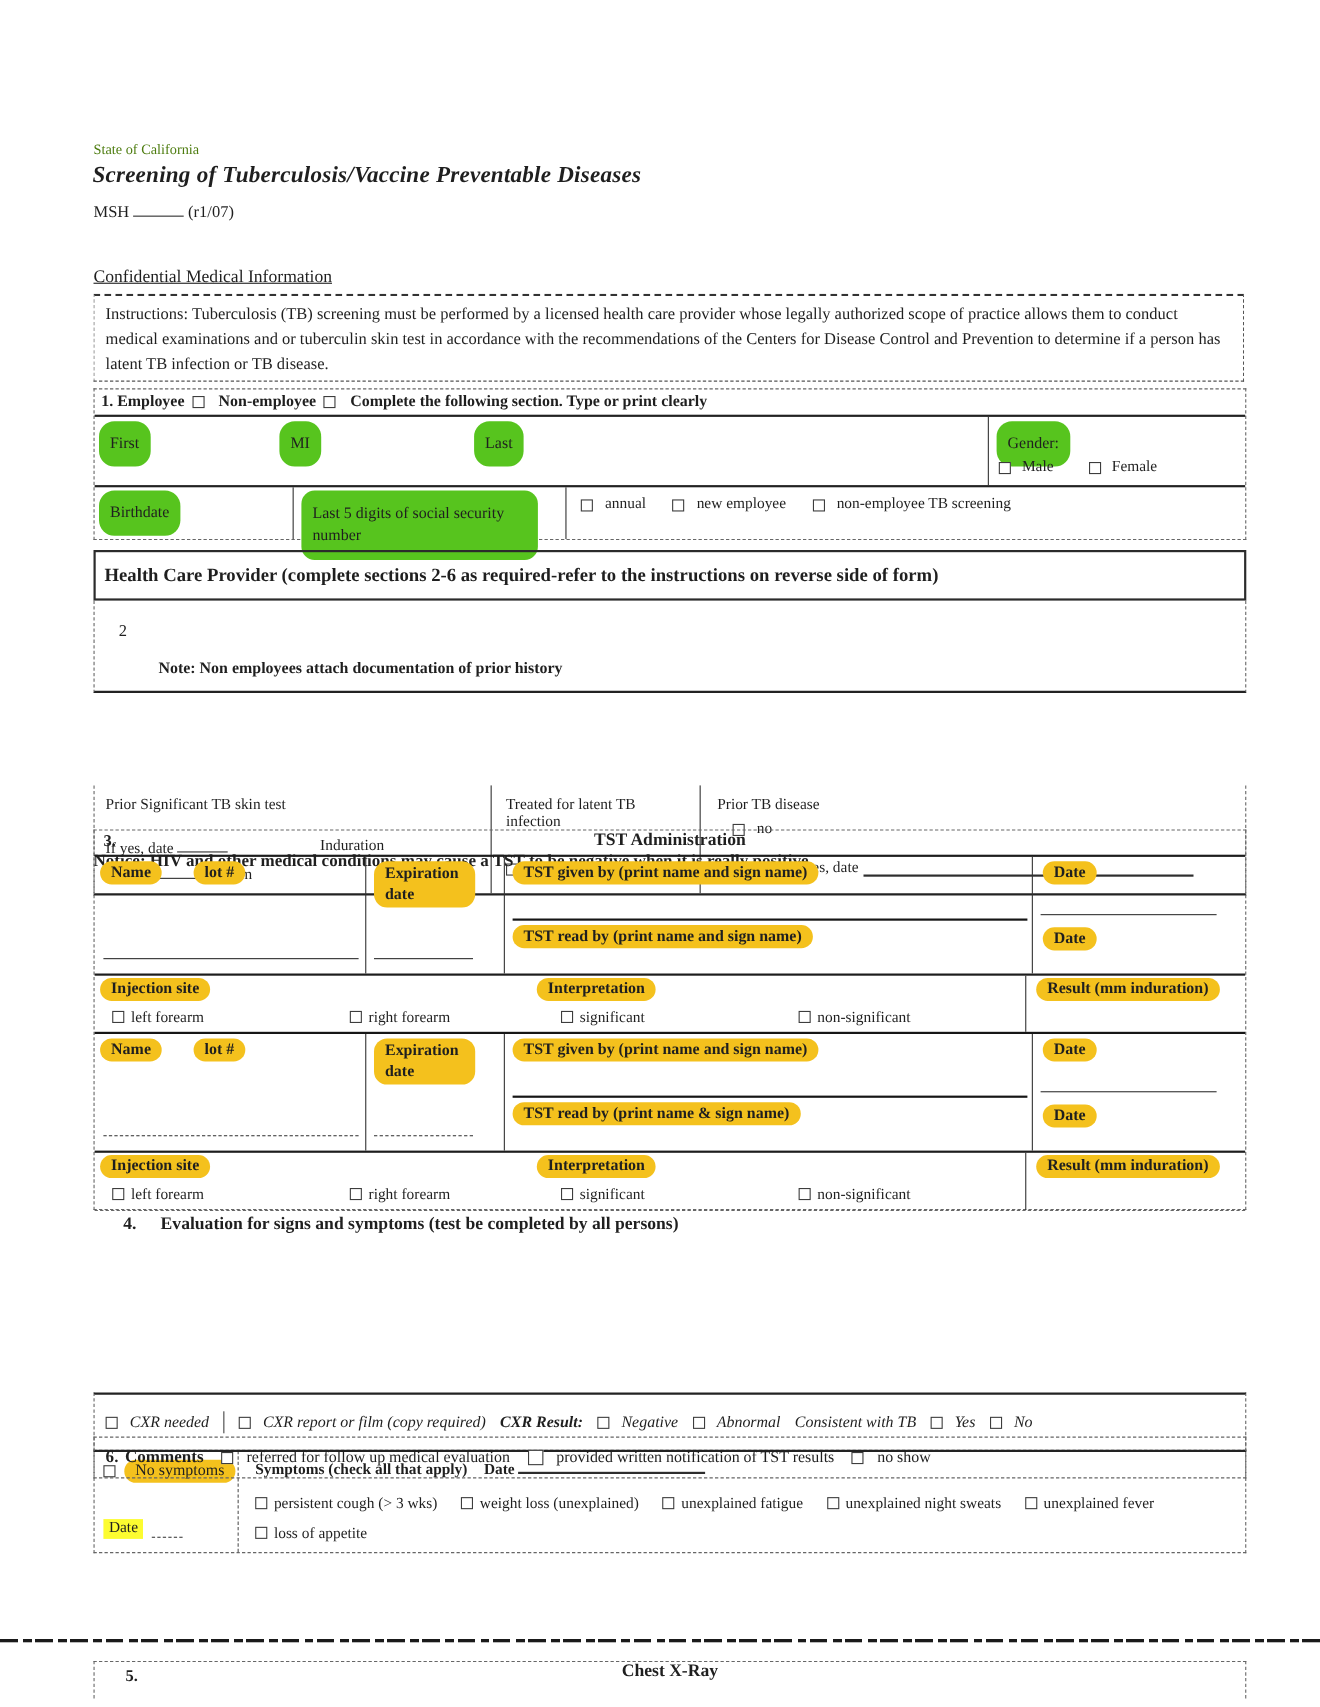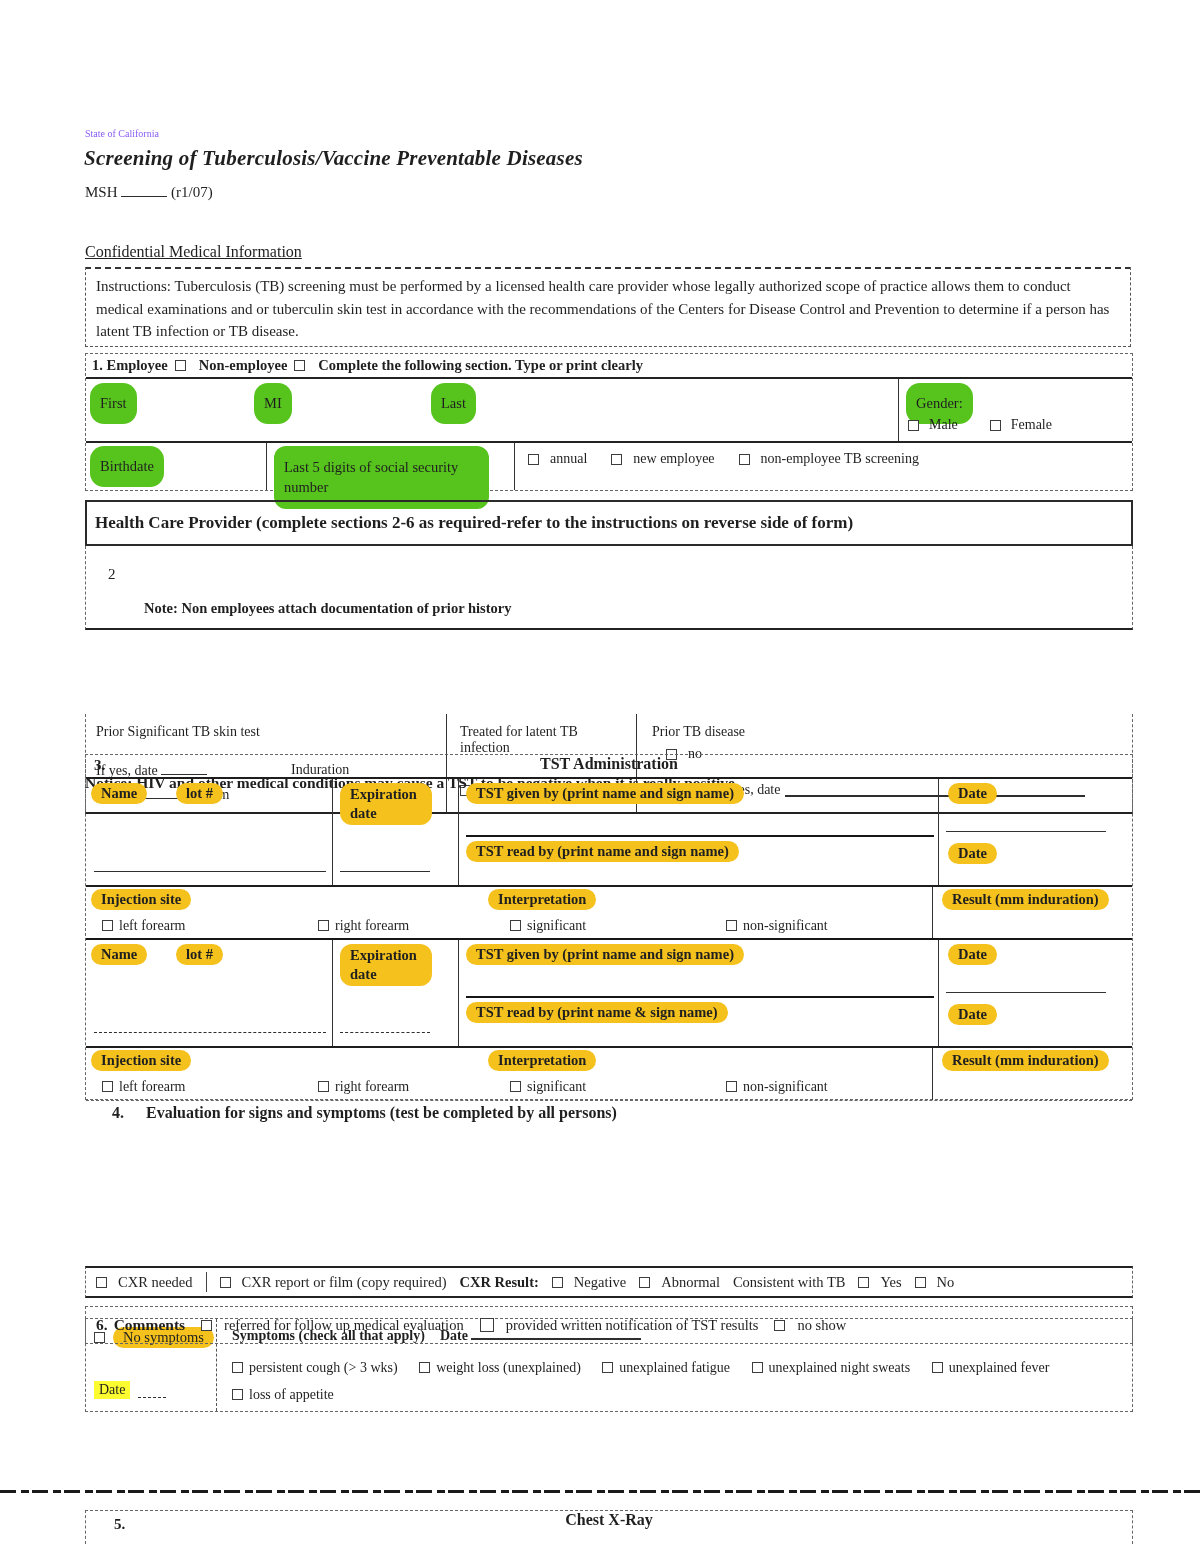--- a/index.html
+++ b/index.html
@@ -19,21 +19,21 @@
 
   
   .bl { display:inline-block; border-bottom:1px solid #2e2e2e; height:13px; vertical-align:baseline; }
 
   .vline { position:absolute; top:0; bottom:0; border-left:1px solid #333; }
   .vdash { position:absolute; top:0; bottom:0; border-left:1px dashed #555; }
 
   .bold { font-weight:bold; }
 
   
-  .state { font-size:10px; color:#8b5cf6; }
+  .state { font-size:13px; color:#4d7c0f; }
   .ftitle { font-size:21px; font-weight:bold; font-style:italic; letter-spacing:0.2px; }
   .msh { font-size:15px; }
 
   .confhead { font-size:16px; text-decoration:underline; }
   .instrbox { border:1px dashed #555; border-top:2px dashed #333; padding:6px 12px 0 10px; font-size:15px; line-height:1.5; }
 
   .sec { border:1px dashed #666; }
   .sec1-head { height:25px; border-bottom:2px solid #222; font-weight:bold; font-size:14.5px; display:flex; align-items:center; gap:7px; padding:0 6px; }
   .sec1-names { position:relative; height:64px; border-bottom:2px solid #222; }
   .sec1-bottom { position:relative; height:47px; }
@@ -266,21 +266,21 @@
       <span class="symitem"><span class="cb"></span><span>unexplained night sweats</span></span>
       <span class="symitem"><span class="cb"></span><span>unexplained fever</span></span>
       <span class="symitem"><span class="cb"></span><span>loss of appetite</span></span>
     </div>
   </div>
 
   <div class="abs sec5" style="left:85px; top:1232px; width:1048px; height:34px;">
     <span class="abs bold" style="left:28px; top:5px; font-size:15px;">5.</span>
     <span class="title">Chest X-Ray</span>
   </div>
-  <div class="abs cxrrow" style="left:85px; top:1266px; width:1048px; height:32px;">
+  <div class="abs cxrrow" style="left:85px; top:1266px; width:1048px; height:54px;font-style:italic;">
     <span class="cb"></span>
     <span style="margin-left:-8px;">CXR needed</span>
     <span class="vsep"></span>
     <span class="cb"></span>
     <span style="margin-left:-8px;">CXR report or film (copy required)</span>
     <span class="bold">CXR Result:</span>
     <span class="cb"></span>
     <span style="margin-left:-8px;">Negative</span>
     <span class="cb"></span>
     <span style="margin-left:-8px;">Abnormal</span>

